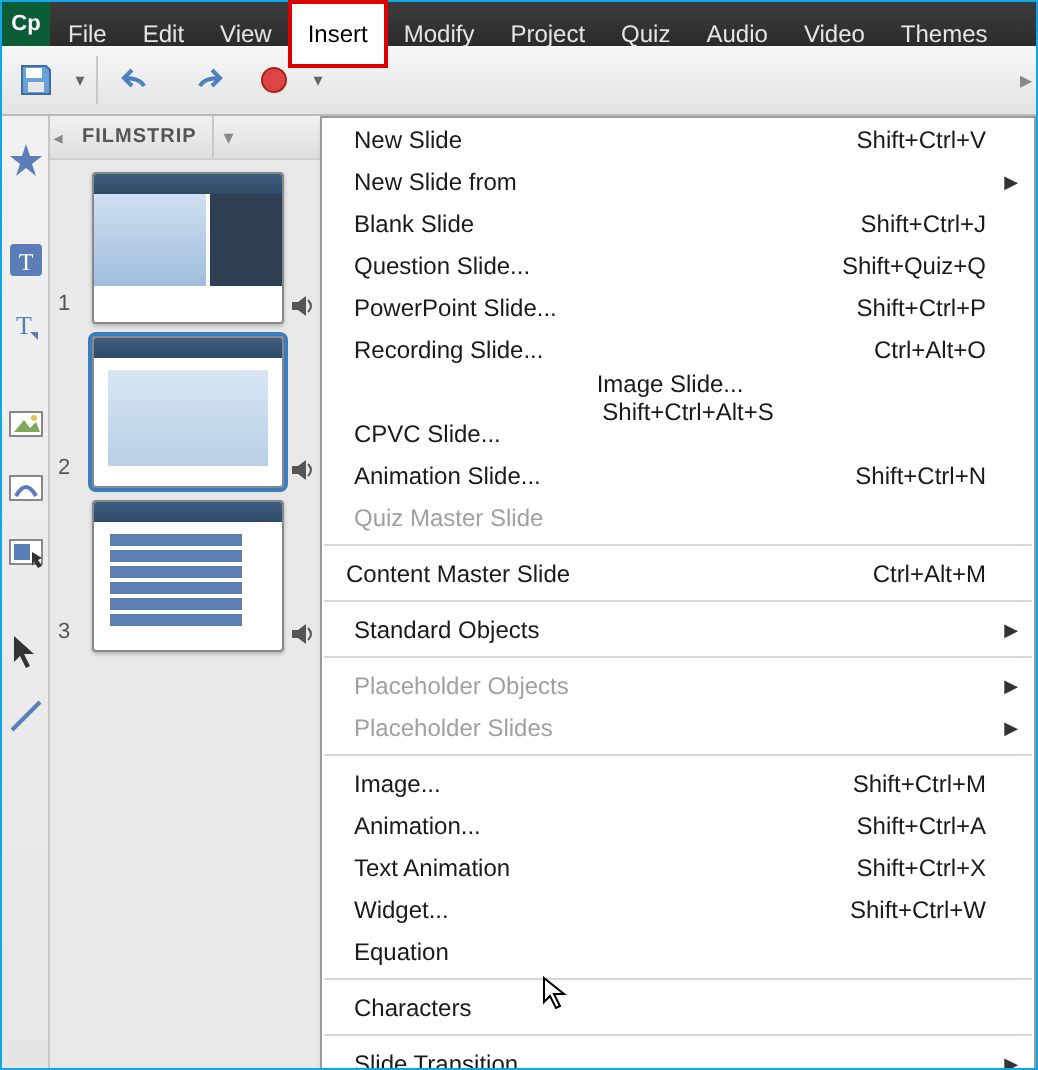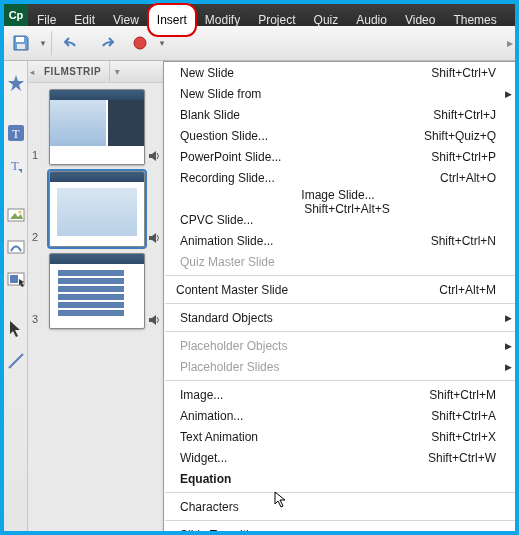--- a/index.html
+++ b/index.html
@@ -1,23 +1,23 @@
 <!DOCTYPE html>
 <html><head>
 <meta charset="utf-8">
 <style>
   * { margin:0; padding:0; box-sizing:border-box; }
   html,body { width:519px; height:535px; font-family:"Segoe UI",Arial,sans-serif; font-size:12px; color:#2a2a2a; overflow:hidden; user-select:none; background:#fff;}
-  .app { width:519px; height:535px; border:4px solid #0ea5e9; display:flex; flex-direction:column; background:#eaeaea; }
+  .app { width:519px; height:535px; border:1px solid #0ea5e9; display:flex; flex-direction:column; background:#eaeaea; }
   
   .menubar { height:22px; background:linear-gradient(#3d3d3d,#2b2b2b); display:flex; align-items:stretch; color:#ddd; }
   .logo { width:24px; display:flex; align-items:center; justify-content:center; background:#0c5c37; color:#fff; font-weight:bold; font-size:11px; }
   .menuitem { padding:16px 9px; display:flex; align-items:center; font-size:12px; color:#e5e5e5; }
   .menuitem.active { background:#fff; color:#000; }
-  .hlred { outline:2px solid #d00; outline-offset:-1px; position:relative; z-index:30;border-radius:10px;}
+  .hlred { outline:2px solid #d00; outline-offset:-1px; position:relative; z-index:30;}
   
   .toolbar { height:35px; background:linear-gradient(#f7f7f7,#e3e3e3); border-bottom:1px solid #bbb; display:flex; align-items:center; }
   .tbtn { width:32px; height:30px; display:flex; align-items:center; justify-content:center; margin:0 1px; color:#444;}
   .tbtn svg { display:block; }
   .tsep { width:1px; height:24px; background:#c8c8c8; margin:0 3px;}
   .spacer { flex:1;}
   .drop { width:10px; text-align:center; color:#666; font-size:9px; }
   
   .body { flex:1; display:flex; overflow:hidden; position:relative;}
   
@@ -276,21 +276,21 @@
           <span class="sc">Shift+Ctrl+A</span>
         </div>
         <div class="mrow" style="position: relative;">
           <span class="lbl">Text Animation</span>
           <span class="sc">Shift+Ctrl+X</span>
         </div>
         <div class="mrow" style="position: relative;">
           <span class="lbl">Widget...</span>
           <span class="sc">Shift+Ctrl+W</span>
         </div>
-        <div class="mrow" style="position: relative; font-weight: bold;">
+        <div class="mrow" style="position: relative;">
           <span class="lbl">Equation</span>
         </div>
         <div class="msep"></div>
         <div class="mrow" style="position: relative;">
           <span class="lbl">Characters</span>
         </div>
         <div class="msep"></div>
         <div class="mrow" style="position: relative;">
           <span class="lbl">Slide Transition</span>
           <span class="arr">▶</span>

